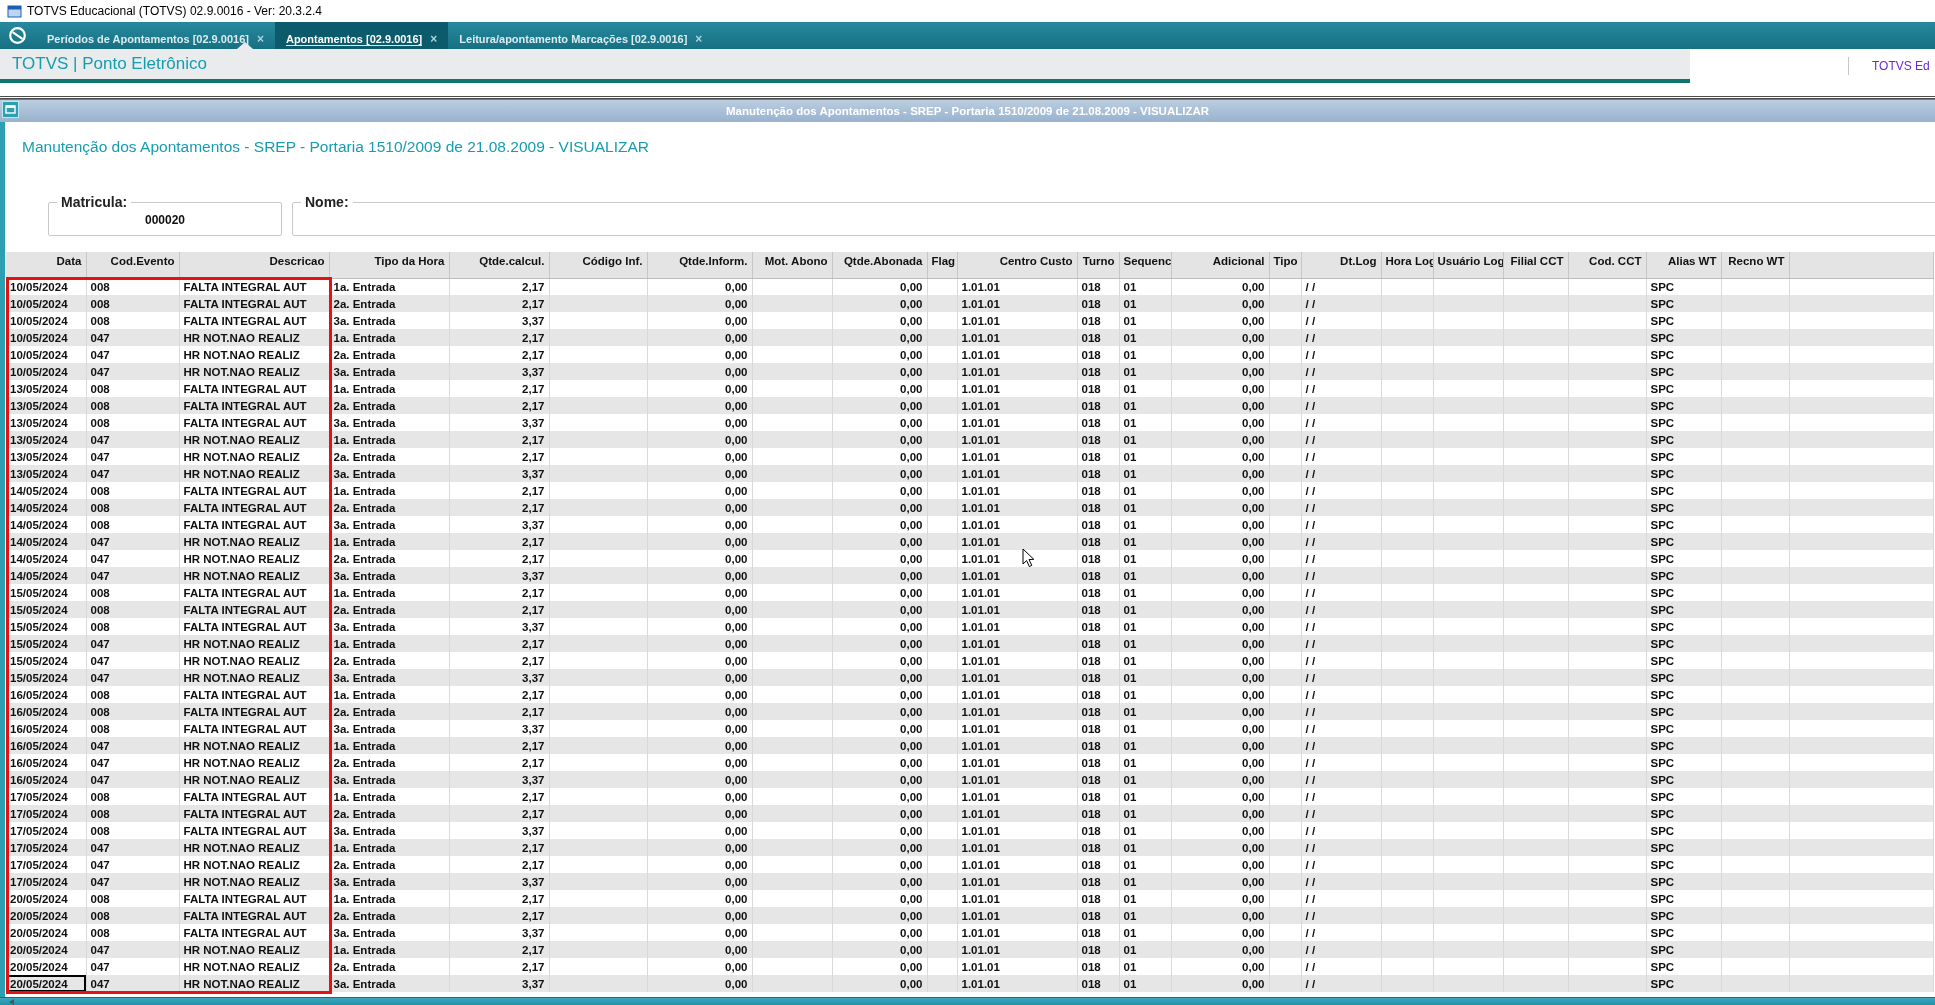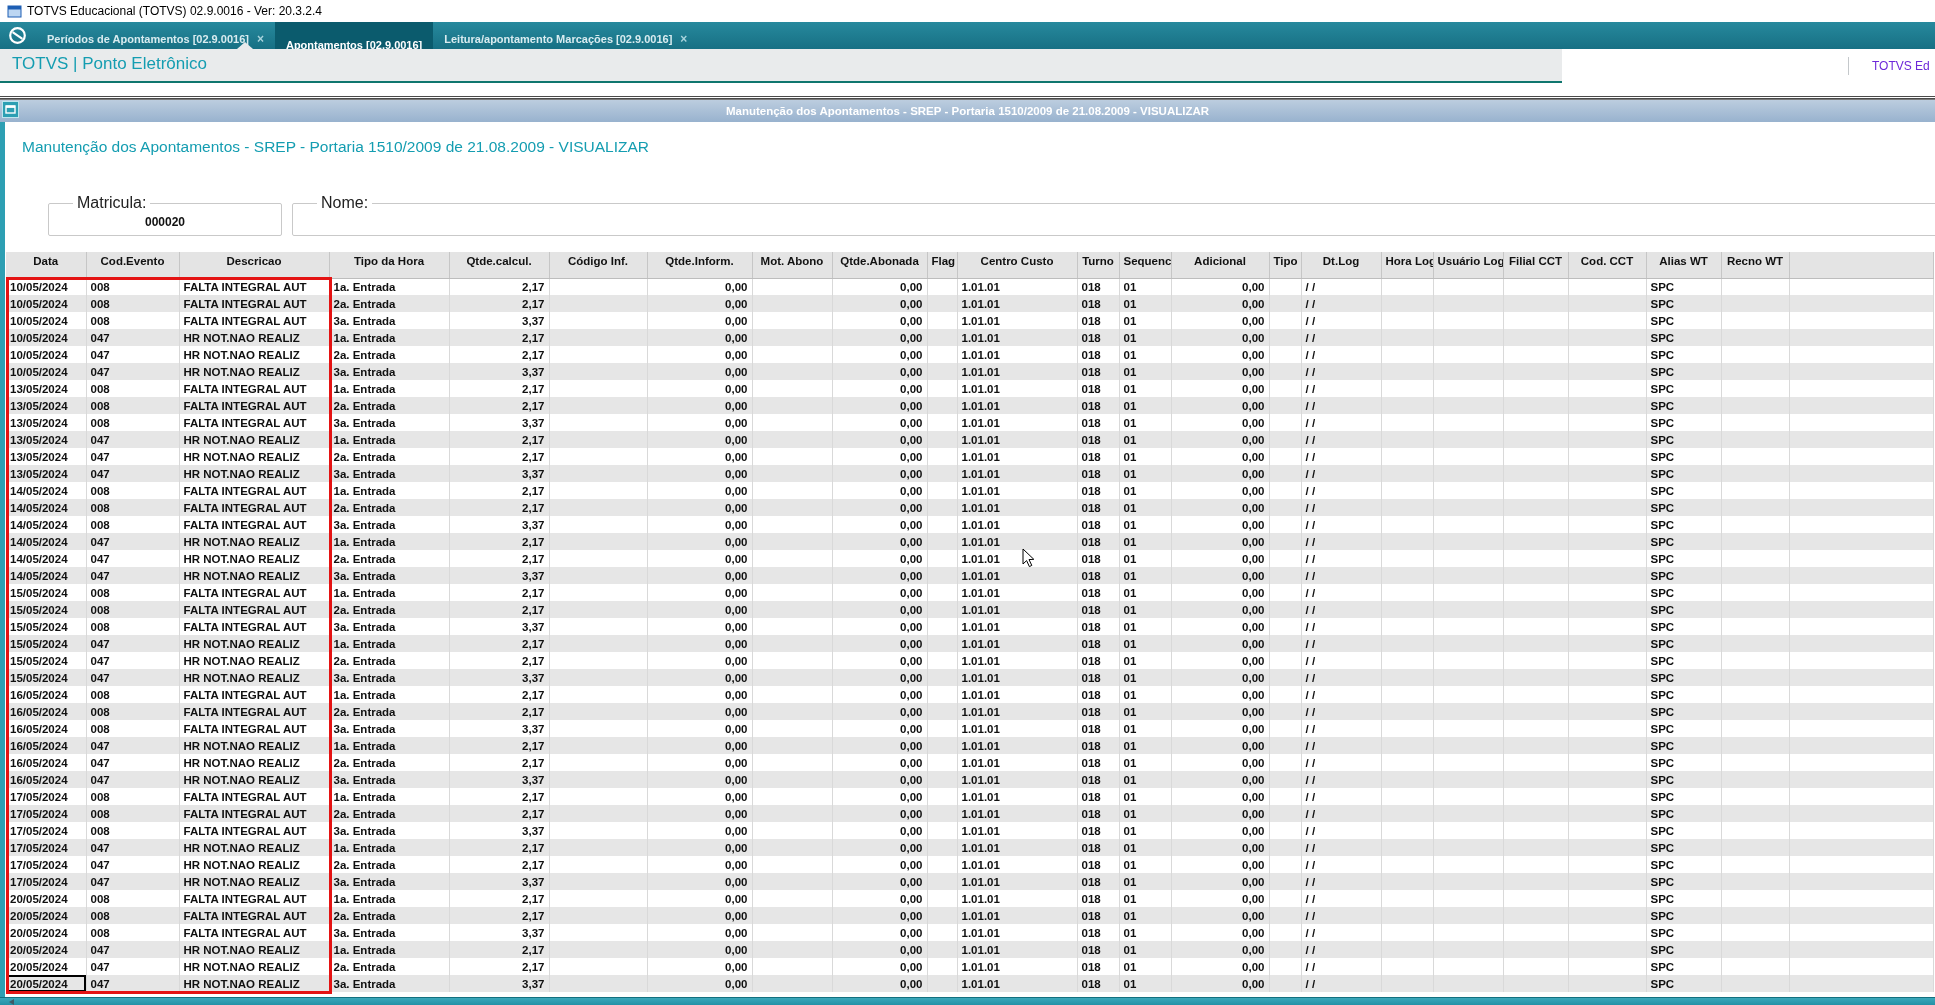--- a/index.html
+++ b/index.html
@@ -12,55 +12,55 @@
   .titlebar { position:absolute; left:0; top:0; width:1935px; height:22px; background:#ffffff; }
   .titlebar .win-ico { position:absolute; left:7px; top:4px; }
   .titlebar .title-text { position:absolute; left:27px; top:4px; font-size:12px; color:#000; white-space:nowrap; }
   
   .tabbar { position:absolute; left:0; top:22px; width:1935px; height:27px;
             background:linear-gradient(#27899d,#177084); }
   .tabbar .circle-ico { position:absolute; left:8px; top:4px; width:19px; height:19px; }
   .tab-strip { position:absolute; left:36px; top:0; height:27px; display:flex; }
   .tab { display:inline-flex; align-items:center; gap:8px; padding:17px 11px; height:27px;
          font-size:11px; font-weight:bold; color:#d9ecf0; white-space:nowrap; cursor:pointer; }
-  .tab.active { background:#0b5b6d; color:#fff;flex-direction:column; }
+  .tab.active { background:#0b5b6d; color:#fff; }
   .tab.active .tab-label { border-bottom:1px solid rgba(255,255,255,.85); }
   .tab .tab-close { font-size:12px; color:#a9d4dd; font-weight:bold; }
   .notch { position:absolute; top:42px; width:0; height:0; z-index:5;
            border-left:8px solid transparent; border-right:8px solid transparent;
            border-bottom:7px solid #e9ebec; }
   
-  .appheader { position:absolute; left:0; top:49px; width:1562px; height:34px;
-               background:#e9ebec; border-bottom:2px solid #0f766e;text-decoration:underline; }
+  .appheader { position:absolute; left:0; top:49px; width:1690px; height:34px;
+               background:#e9ebec; border-bottom:4px solid #0f766e;text-decoration:underline; }
   .product-title { position:absolute; left:12px; top:5px; font-size:17px; color:#149db1; white-space:nowrap; }
   .appheader .divider { position:absolute; left:1848px; top:8px; width:1px; height:18px; background:#c4c8cb; }
   .appheader .right-text { position:absolute; left:1872px; top:10px; font-size:12px; color:#6d28d9; white-space:nowrap; }
   
   .winline { position:absolute; left:0; top:96px; width:1935px; height:3px;
              background:#fff; border-top:1px solid #4a4a4a; border-bottom:1px solid #4a4a4a; }
   .leftframe { position:absolute; left:0; top:99px; width:5px; height:906px; background:#2d9fb3; z-index:1; }
   
   .mdibar { position:absolute; left:0; top:99px; width:1935px; height:23px; z-index:2;
             background:linear-gradient(#bccddf,#98b2ce); border-top:1px solid #7a7a7a;
             color:#fff; font-size:11.5px; font-weight:bold; text-align:center; line-height:23px; }
   .restore-ico { position:absolute; left:2px; top:101px; width:17px; height:17px; z-index:3;
                  background:#2d9fb3; border:1px solid #bfe6ee; }
   
   .page-title { position:absolute; left:22px; top:138px; font-size:15.5px; color:#149db1; white-space:nowrap; }
   fieldset { position:absolute; border:1px solid #c9c9c9; border-radius:2px; margin:0; padding:1px 8px 2px; background:#fff; }
-  fieldset legend { font-size:16px; font-weight:normal; color:#222; padding:0 4px; margin-left:16px; }
+  fieldset legend { font-size:14px; font-weight:bold; color:#222; padding:0 4px; margin-left:0; }
   fieldset .fval { font-size:12px; font-weight:bold; color:#111; margin-top:2px; white-space:nowrap;text-align:center; }
   .fs-matricula { left:48px; top:194px; width:234px; height:42px; }
   .fs-nome { left:292px; top:194px; width:1816px; height:42px; }
   
   .gridwrap { position:absolute; left:6px; top:252px; width:1927px; }
   table.grid { border-collapse:collapse; table-layout:fixed; width:1927px; }
   table.grid thead th { height:26px; background:#e4e4e4; border-right:1px solid #c6c6c6;
     border-bottom:1px solid #bdbdbd; font-size:11.5px; font-weight:bold; color:#111;
-    text-align:center; vertical-align:top; padding:3px 4px 0 4px; white-space:nowrap; overflow:hidden; }
+    text-align:right; vertical-align:top; padding:3px 4px 0 4px; white-space:nowrap; overflow:hidden; }
   table.grid tbody td { height:17px; line-height:16px; font-size:11.5px; font-weight:bold; color:#101010;
     padding:0 4px; border-right:1px solid #d9d9d9; white-space:nowrap; overflow:hidden; }
   table.grid tbody tr.odd { background:#e6e6e6; }
   td.r { text-align:right; }
   td.focused { outline:2px solid #000; outline-offset:-2px; }
   
   .redbox { position:absolute; left:6px; top:277px; width:326px; height:717px;
             border:3px solid #e41313; pointer-events:none; z-index:8; }
   .bottombar { position:absolute; left:0; top:997px; width:1935px; height:8px; z-index:4;
                background:linear-gradient(#3aa7ba,#2391a6); border-top:1px solid #13707f; }

